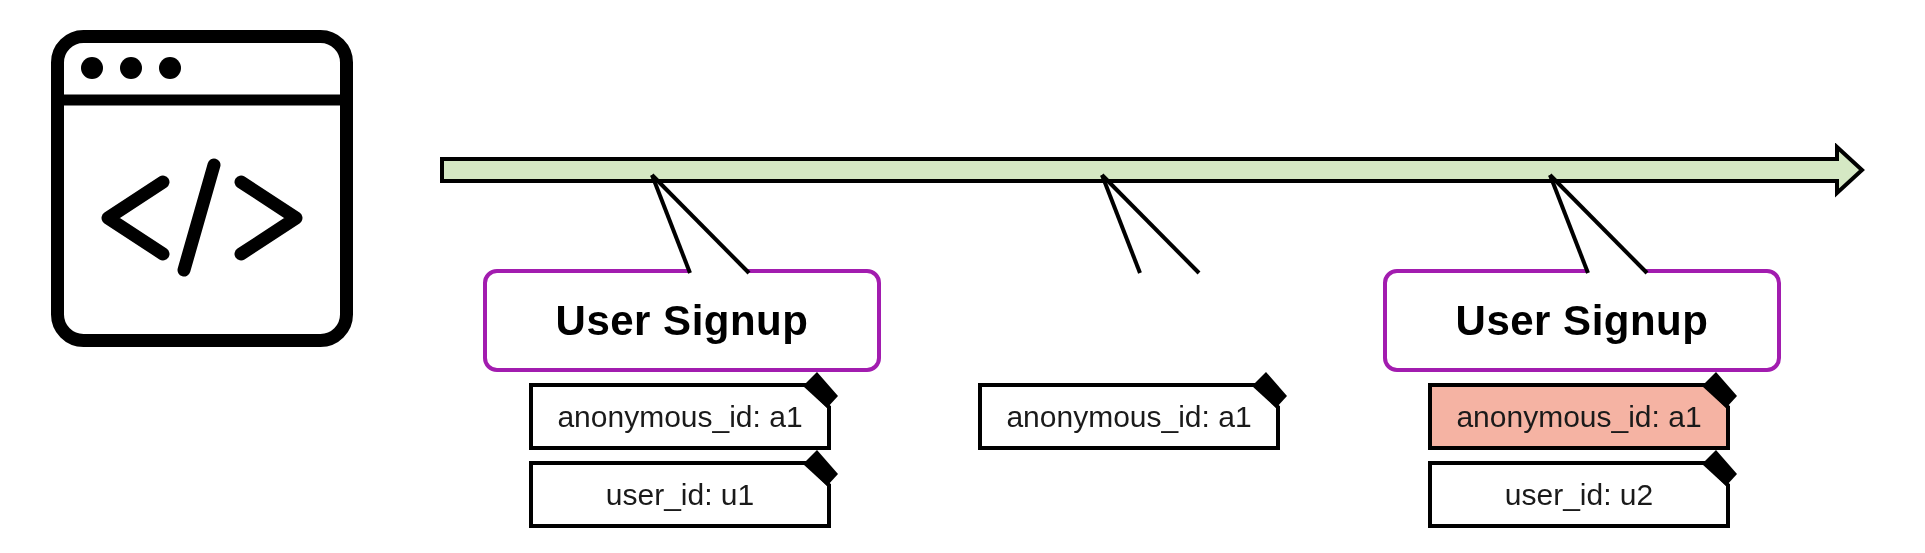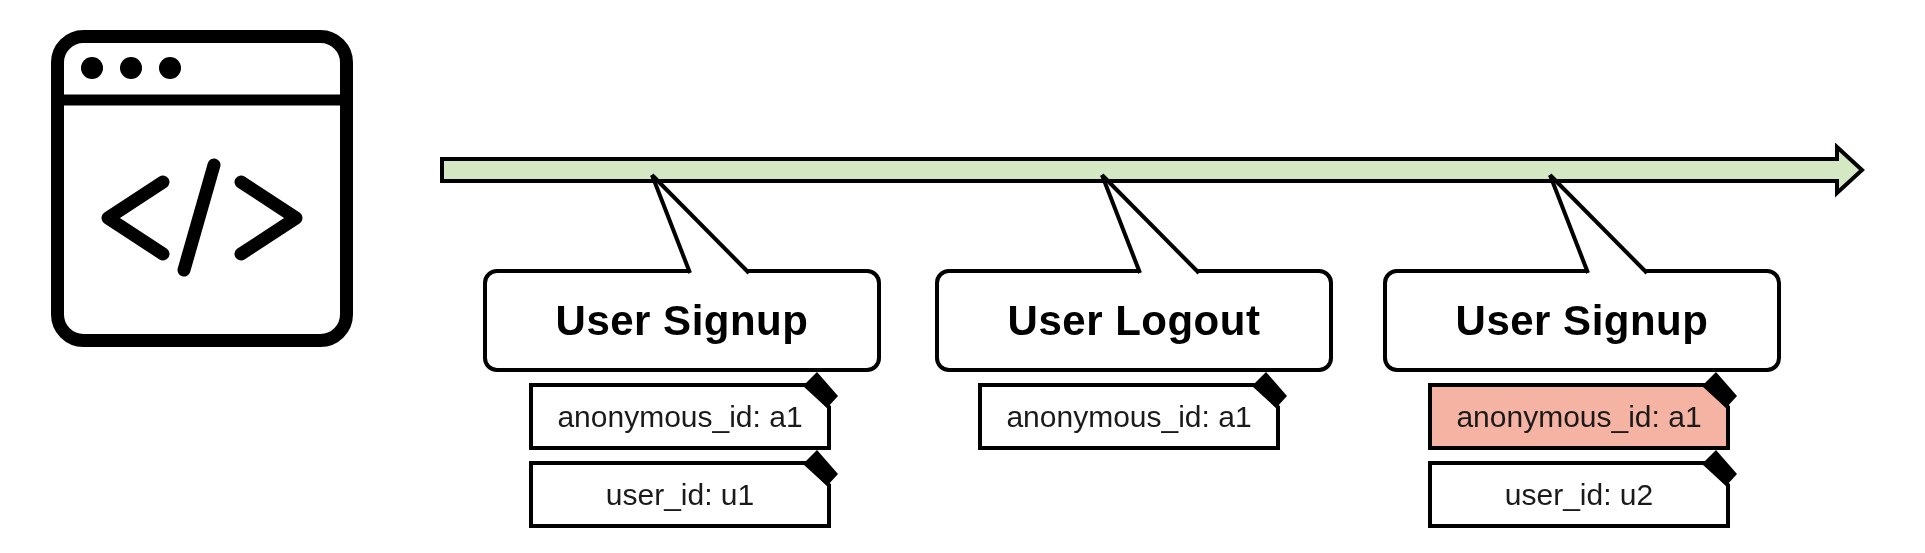--- a/index.html
+++ b/index.html
@@ -15,21 +15,21 @@
   .browser-icon { left: 51px; top: 30px; z-index: 1; }
   .timeline-svg { left: 440px; top: 143px; z-index: 1; }
   .tails-svg { left: 0; top: 0; z-index: 4; pointer-events: none; }
   .event-box {
     position: absolute;
     top: 269px;
     width: 398px;
     height: 103px;
     box-sizing: border-box;
     background: #ffffff;
-    border: 4px solid #000000;
+    border: 4px solid #a21caf;
     border-radius: 14px;
     display: flex;
     align-items: center;
     justify-content: center;
     z-index: 2;
   }
   .event-title {
     font-size: 42px;
     font-weight: bold;
     color: #000000;
@@ -60,23 +60,20 @@
       <polyline points="190,152 245,188 190,224"></polyline>
     </g>
   </svg>
 
   <svg class="abs timeline-svg" width="1430" height="56" viewBox="0 0 1430 56">
     <polygon points="2,16 1397,16 1397,4 1422,27 1397,50 1397,38 2,38" stroke="#000" stroke-width="4" stroke-linejoin="miter" fill="#d5e8c4"></polygon>
   </svg>
 
   <div class="event-box" style="left:483px;">
     <span class="event-title">User Signup</span>
-  </div>
-  <div class="event-box" style="left:935px;">
-    <span class="event-title">User Logout</span>
   </div>
   <div class="event-box" style="left:1383px;">
     <span class="event-title">User Signup</span>
   </div>
 
   <svg class="abs tails-svg" width="1925" height="553" viewBox="0 0 1925 553">
     <g>
       <polygon points="652,175 690,275 749,275" fill="#ffffff"></polygon>
       <line x1="652" y1="175" x2="690" y2="273" stroke="#000" stroke-width="4"></line>
       <line x1="652" y1="175" x2="749" y2="273" stroke="#000" stroke-width="4"></line>

